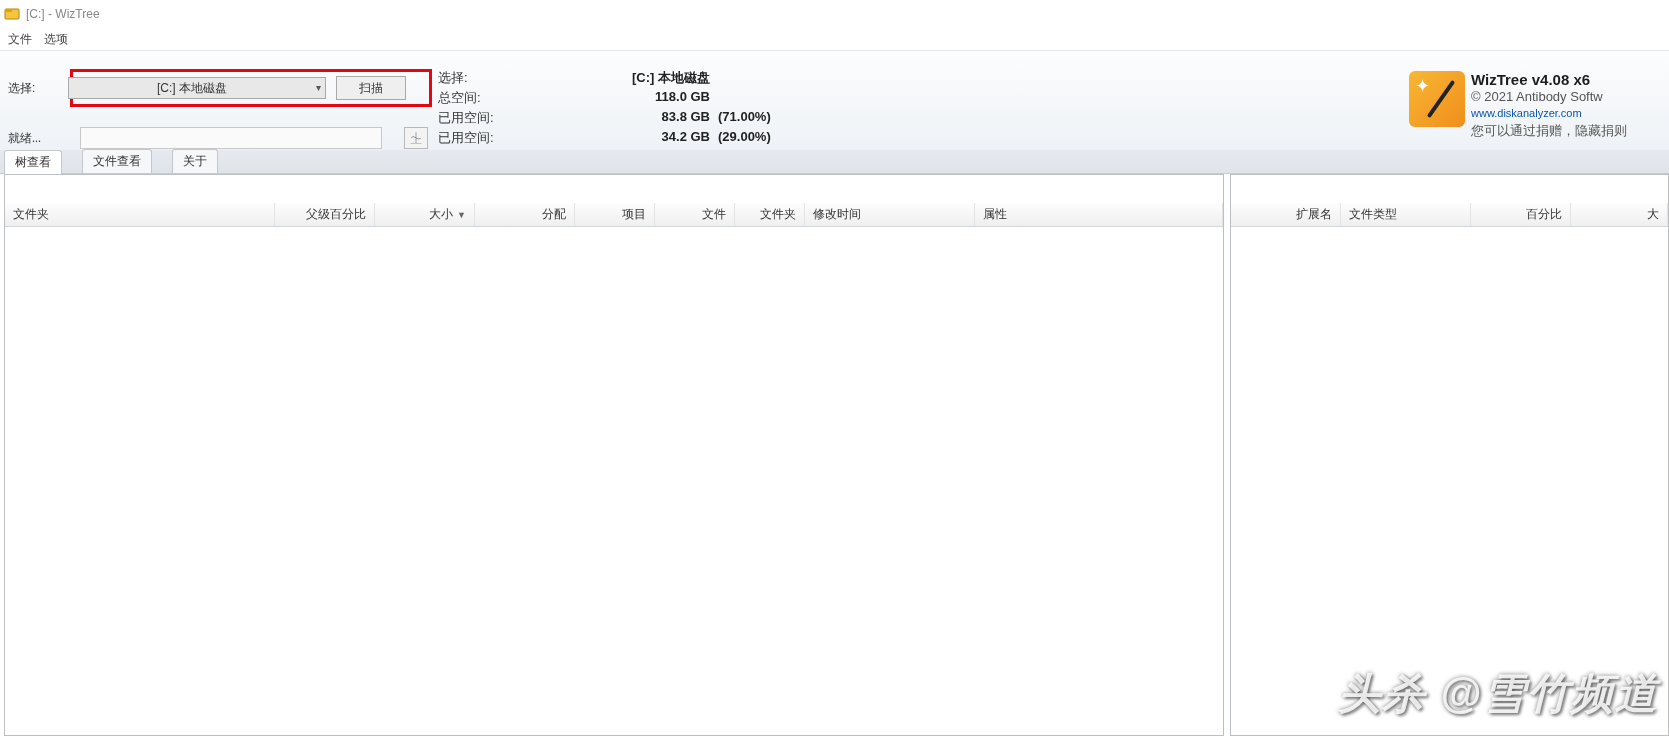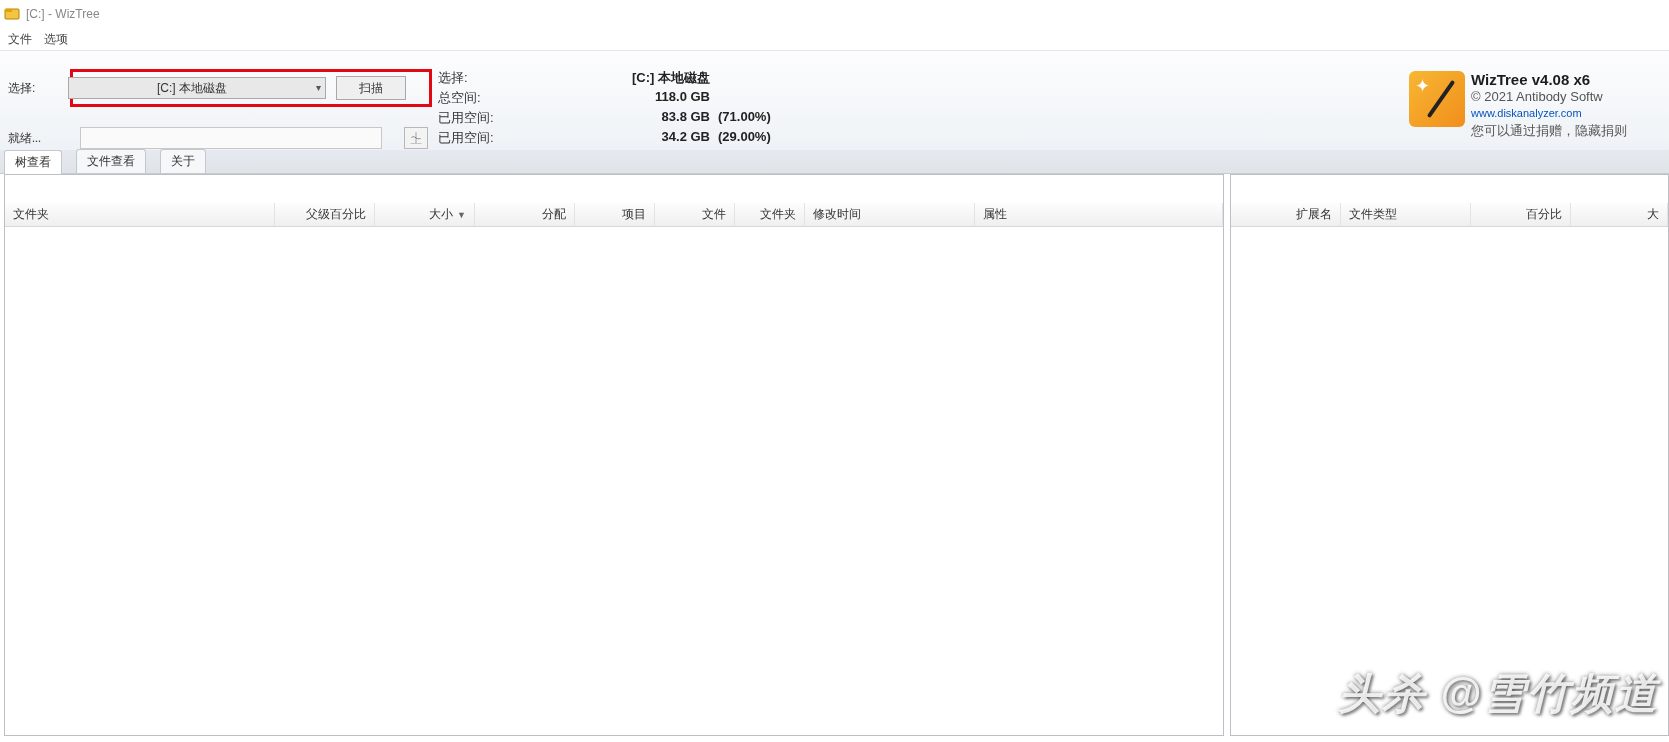--- a/index.html
+++ b/index.html
@@ -152,21 +152,21 @@
   }
   .wiz-text .t { font-weight:bold; font-size:15px; color:#1c1c1c;}
   .wiz-text .s { font-size:13px; color:#555; line-height:1.4;}
   .wiz-text .l { color:#0654ba; font-size:11px;}
   .tabs {
     height: 24px;
     background: linear-gradient(#e6eaf0,#dfe4e9);
     display:flex;
     align-items:flex-end;
     padding-left:4px;
-    gap:14px;
+    gap:20px;
     border-bottom: 1px solid #c8ccd0;
   }
   .tab {
     padding: 3px 10px;
     border: 1px solid #c4c8cc;
     border-bottom: none;
     background: #f5f7f9;
     font-size:12px;
     border-radius: 3px 3px 0 0;
     color:#333;

